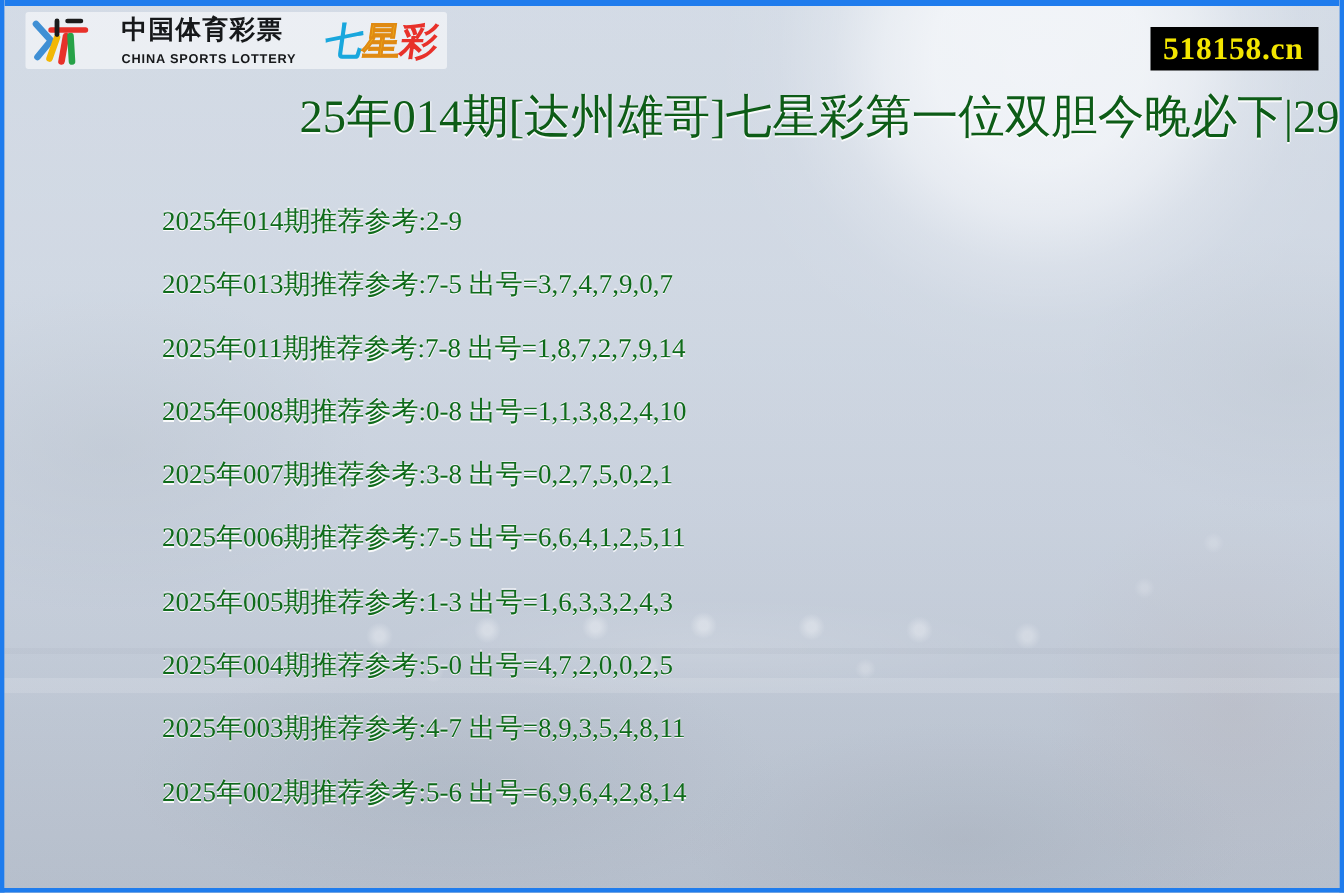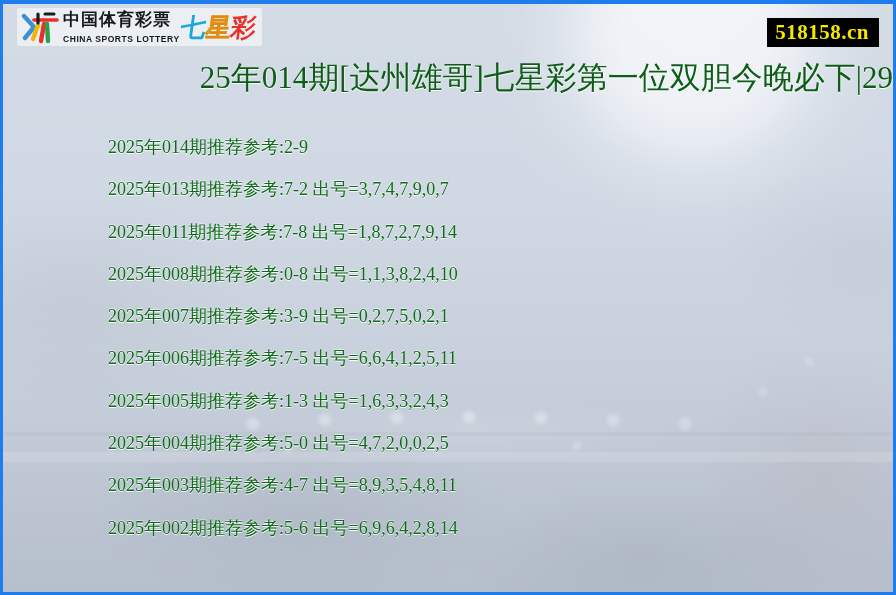--- a/index.html
+++ b/index.html
@@ -84,21 +84,21 @@
 
   
   .top-rule{
     position:absolute;left:0;top:0;width:100%;height:4px;
     background:#1f7ced;z-index:5;
   }
 
   
   .logo-wrap{
     position:absolute;left:14px;top:8px;
-    display:flex;align-items:center;gap:0;
+    display:flex;align-items:center;gap:18px;
     z-index:6;
     background:rgba(255,255,255,0.55);
     padding:2px 6px 2px 4px;border-radius:2px;
   }
   .logo-mark{position:relative;width:42px;height:34px;flex:0 0 auto;}
   .cn-text{display:flex;flex-direction:column;line-height:1;}
   .cn-top{
     font-family:"Liberation Sans","DejaVu Sans",sans-serif;
     font-size:17px;font-weight:700;color:#16181a;letter-spacing:1px;
     white-space:nowrap;
@@ -182,24 +182,24 @@
     </span>
     <span class="qxc"><span class="c1">七</span><span class="c2">星</span><span class="c3">彩</span></span>
   </div>
 
   <div class="watermark">518158.cn</div>
 
   <div class="title">25年014期[达州雄哥]七星彩第一位双胆今晚必下|29</div>
 
   <div class="lines">
     <div class="line">2025年014期推荐参考:2-9</div>
-    <div class="line">2025年013期推荐参考:7-2 出号=3,7,4,7,9,0,7</div>
+    <div class="line">2025年013期推荐参考:7-5 出号=3,7,4,7,9,0,7</div>
     <div class="line">2025年011期推荐参考:7-8 出号=1,8,7,2,7,9,14</div>
     <div class="line">2025年008期推荐参考:0-8 出号=1,1,3,8,2,4,10</div>
-    <div class="line">2025年007期推荐参考:3-9 出号=0,2,7,5,0,2,1</div>
+    <div class="line">2025年007期推荐参考:3-8 出号=0,2,7,5,0,2,1</div>
     <div class="line">2025年006期推荐参考:7-5 出号=6,6,4,1,2,5,11</div>
     <div class="line">2025年005期推荐参考:1-3 出号=1,6,3,3,2,4,3</div>
     <div class="line">2025年004期推荐参考:5-0 出号=4,7,2,0,0,2,5</div>
     <div class="line">2025年003期推荐参考:4-7 出号=8,9,3,5,4,8,11</div>
     <div class="line">2025年002期推荐参考:5-6 出号=6,9,6,4,2,8,14</div>
   </div>
 
 </div>
 
 </body></html>

